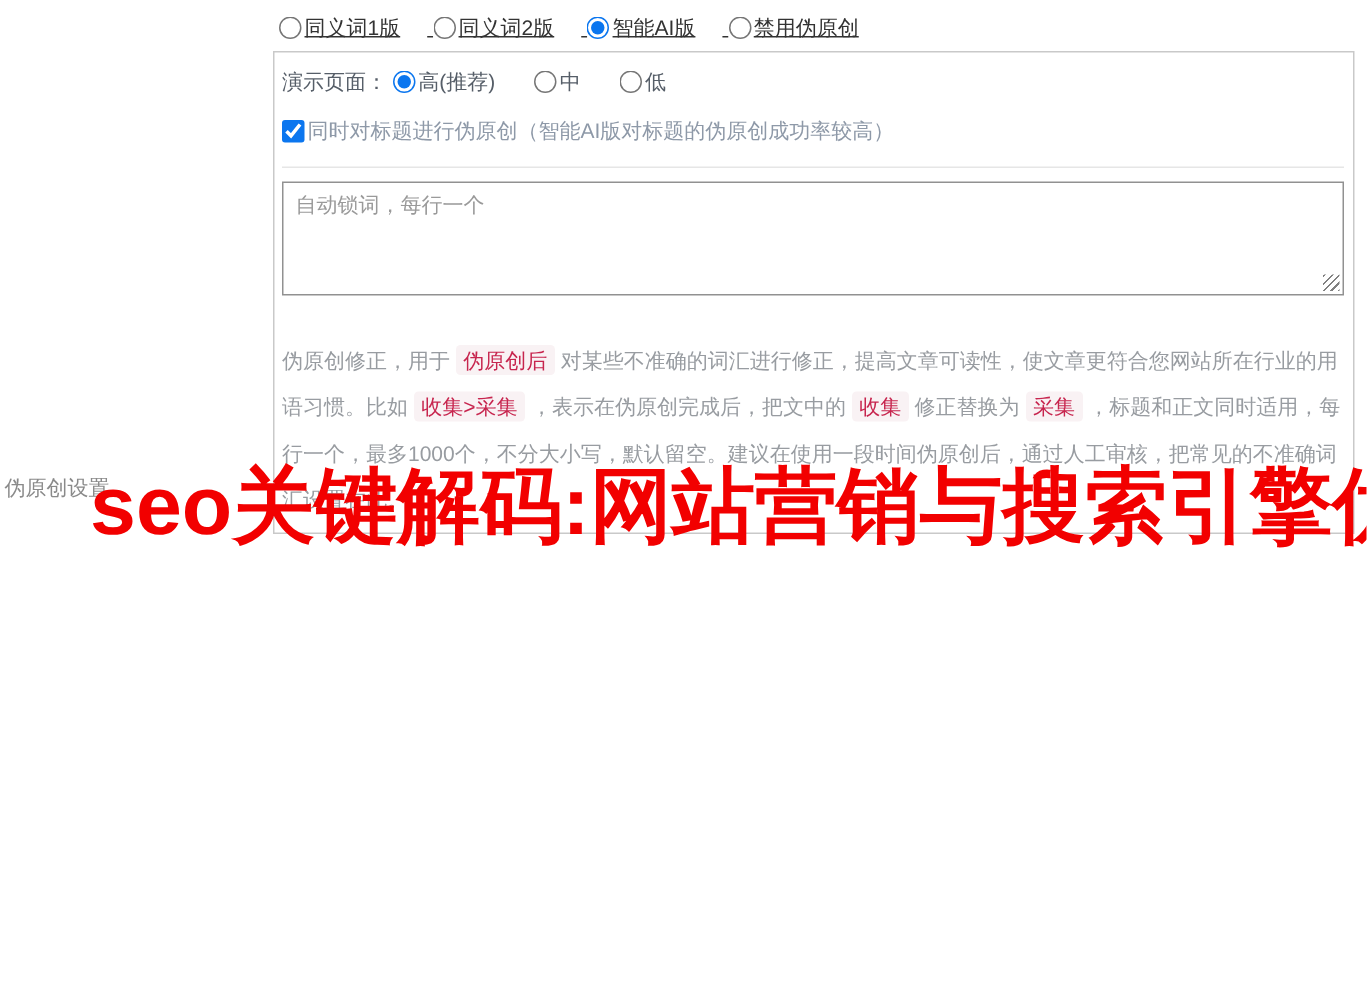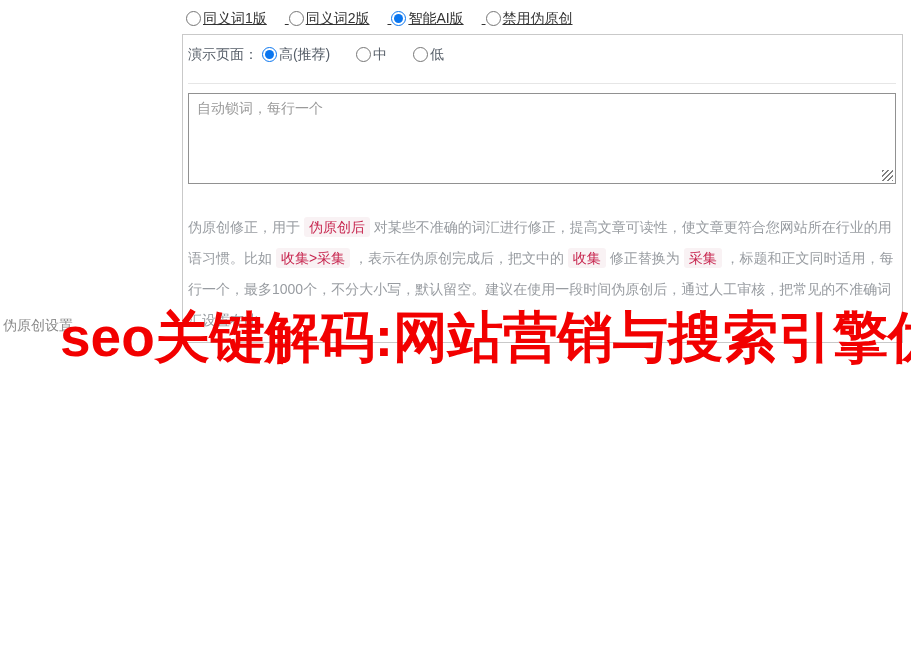--- a/index.html
+++ b/index.html
@@ -33,21 +33,21 @@
   .checkbox-row label { cursor: pointer; }
   hr.divider { border: 0; border-top: 1px solid #e6e6e6; margin: 14px 0 9px 0; }
   .para { margin: 0; line-height: 30px; color: #989ca1; }
   .para2 { margin: 28px 0 0 0; line-height: 31px; }
   code.kw {
     font-family: "Liberation Sans", "DejaVu Sans", sans-serif;
     color: #c7254e; background: #f9f2f4; padding: 2px 5px; border-radius: 3px;
     font-size: 14px;
   }
   textarea {
-    display: block; width: 100%; height: 91px; margin-top: 5px;
+    display: block; width: 100%; height: 76px; margin-top: 5px;
     border: 1px solid #919191; padding: 6px 8px; resize: none;
     font-family: "Liberation Sans", "DejaVu Sans", sans-serif;
     font-size: 14px; color: #555; background-color: #fff;
     background-image: repeating-linear-gradient(315deg, #808080 0 1px, transparent 1px 3.5px);
     background-size: 11px 11px; background-repeat: no-repeat;
     background-position: right 2px bottom 2px; outline: none;
   }
   textarea::placeholder { color: #9a9a9a; opacity: 1; }
   .watermark {
     position: absolute; left: 60px; top: 306px; z-index: 50;
@@ -73,20 +73,23 @@
 
     <div class="radio-row">
       <span>演示页面：</span>
       <label><input type="radio" name="sim" checked="" style=""><span>高(推荐)</span></label>
       <label><input type="radio" name="sim" style=""><span>中</span></label>
       <label><input type="radio" name="sim" style=""><span>低</span></label>
     </div>
 
 
 
+    <div class="checkbox-row">
+      <label><input type="checkbox" checked="" style=""><span>同时对标题进行伪原创（智能AI版对标题的伪原创成功率较高）</span></label>
+    </div>
 
     <hr class="divider">
 
 
     <textarea placeholder="自动锁词，每行一个" style=""></textarea>
 
     <p class="para para2"><span>伪原创修正，用于 </span><code class="kw">伪原创后</code><span> 对某些不准确的词汇进行修正，提高文章可读性，使文章更符合您网站所在行业的用语习惯。比如 </span><code class="kw">收集&gt;采集</code><span> ，表示在伪原创完成后，把文中的 </span><code class="kw">收集</code><span> 修正替换为 </span><code class="kw">采集</code><span> ，标题和正文同时适用，每行一个，最多1000个，不分大小写，默认留空。建议在使用一段时间伪原创后，通过人工审核，把常见的不准确词汇设置在此。</span></p>
 
 
   </div>

